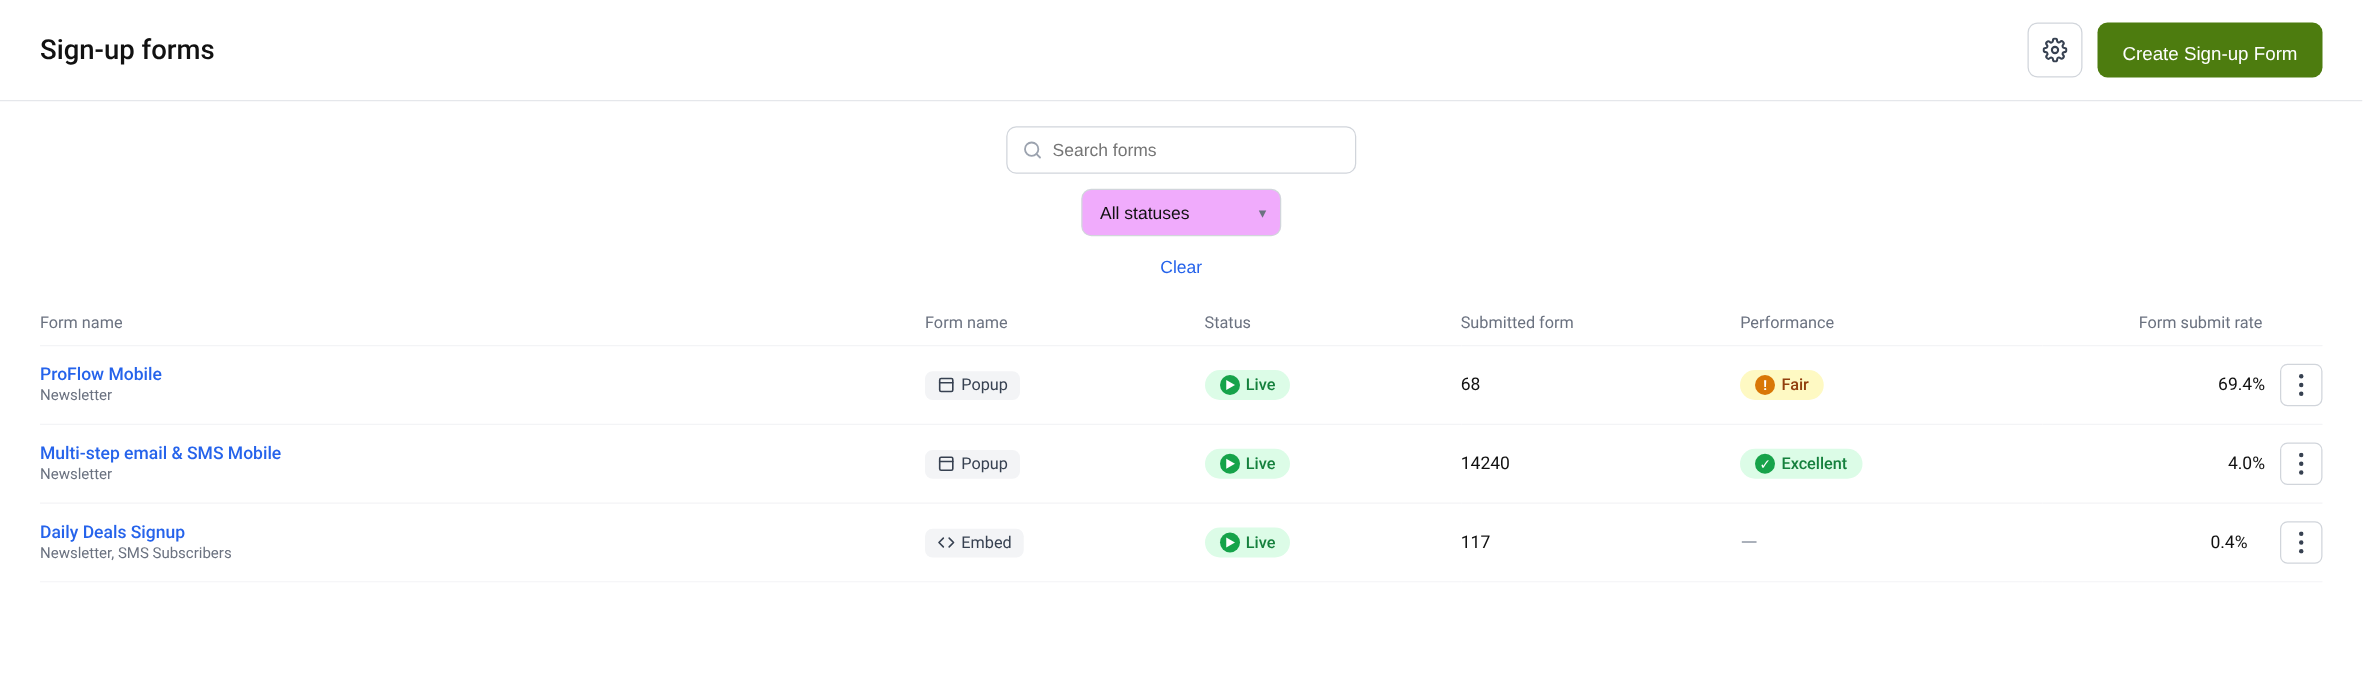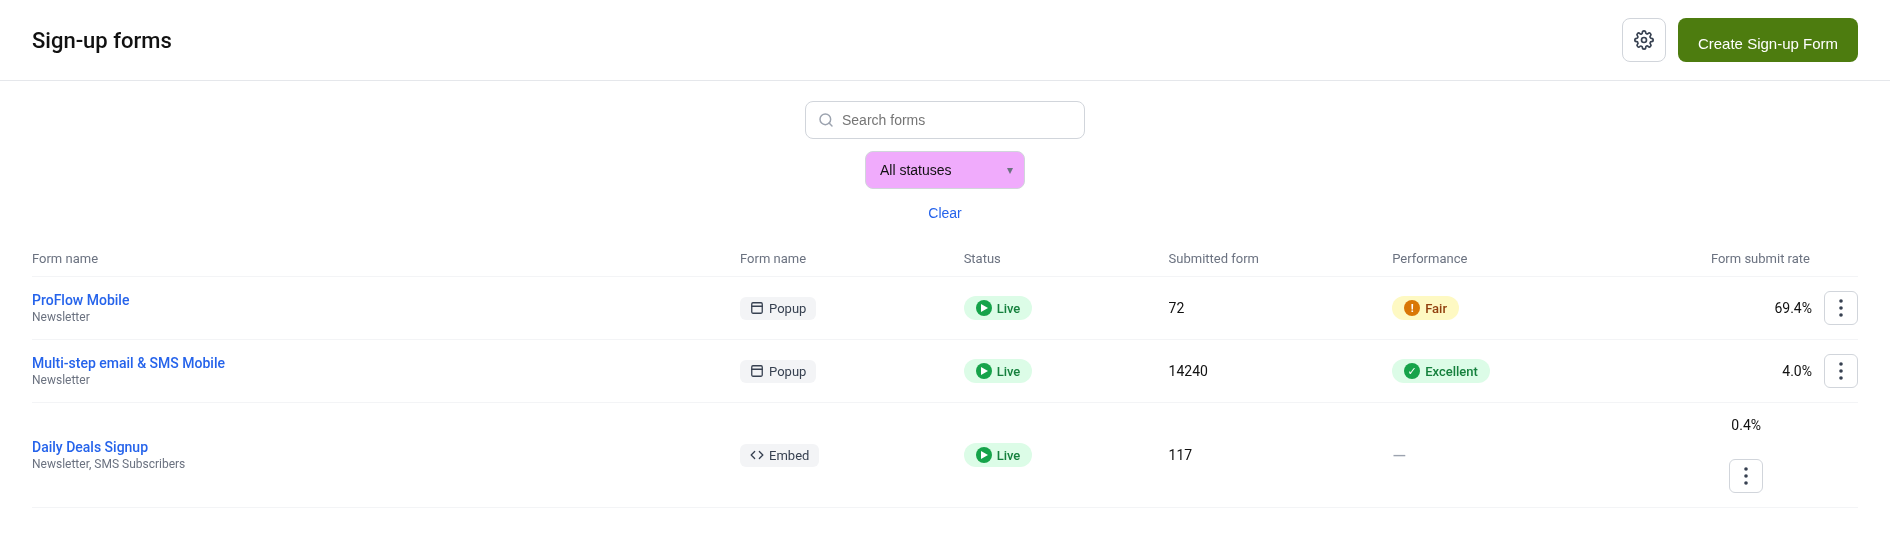--- a/index.html
+++ b/index.html
@@ -328,21 +328,21 @@
     <tr>
           <td>
     <a class="form-name-link">ProFlow Mobile</a>
     <span class="form-sub">Newsletter</span>
   </td>
           <td><span class="badge-type"><svg width="14" height="14" viewBox="0 0 24 24" fill="none" stroke="#374151" stroke-width="2.2" stroke-linecap="round" stroke-linejoin="round">
                 <rect x="3" y="3" width="18" height="18" rx="2" ry="2"></rect>
                 <line x1="3" y1="9" x2="21" y2="9"></line>
               </svg> Popup</span></td>
           <td><span class="badge-live"><span class="live-icon"></span>Live</span></td>
-          <td><span class="submitted-num">72</span></td>
+          <td><span class="submitted-num">68</span></td>
           <td><span class="perf-fair"><span class="perf-icon-warning">!</span>Fair</span></td>
           <td style="text-align: right; padding-right: 0px;">
     <div style="display:flex;align-items:center;justify-content:flex-end;gap:12px;">
       <span style="font-size:14px;color:#111;">69.4%</span>
       <button class="menu-btn" style="float:none;">
         <svg width="4" height="18" viewBox="0 0 4 18" fill="#374151">
           <circle cx="2" cy="2" r="1.8"></circle>
           <circle cx="2" cy="9" r="1.8"></circle>
           <circle cx="2" cy="16" r="1.8"></circle>
         </svg>
@@ -381,21 +381,21 @@
     <span class="form-sub">Newsletter, SMS Subscribers</span>
   </td>
           <td><span class="badge-type"><svg width="14" height="14" viewBox="0 0 24 24" fill="none" stroke="#374151" stroke-width="2.2" stroke-linecap="round" stroke-linejoin="round">
                 <polyline points="16 18 22 12 16 6"></polyline>
                 <polyline points="8 6 2 12 8 18"></polyline>
               </svg> Embed</span></td>
           <td><span class="badge-live"><span class="live-icon"></span>Live</span></td>
           <td><span class="submitted-num">117</span></td>
           <td><span class="dash-value">—</span></td>
           <td style="text-align: right; padding-right: 0px;">
-    <div style="display:flex;align-items:center;justify-content:flex-end;gap:26px;flex-direction:column;">
+    <div style="display:flex;align-items:center;justify-content:flex-end;gap:26px;">
       <span style="font-size:14px;color:#111;">0.4%</span>
       <button class="menu-btn" style="float:none;">
         <svg width="4" height="18" viewBox="0 0 4 18" fill="#374151">
           <circle cx="2" cy="2" r="1.8"></circle>
           <circle cx="2" cy="9" r="1.8"></circle>
           <circle cx="2" cy="16" r="1.8"></circle>
         </svg>
       </button>
     </div>
   </td>

